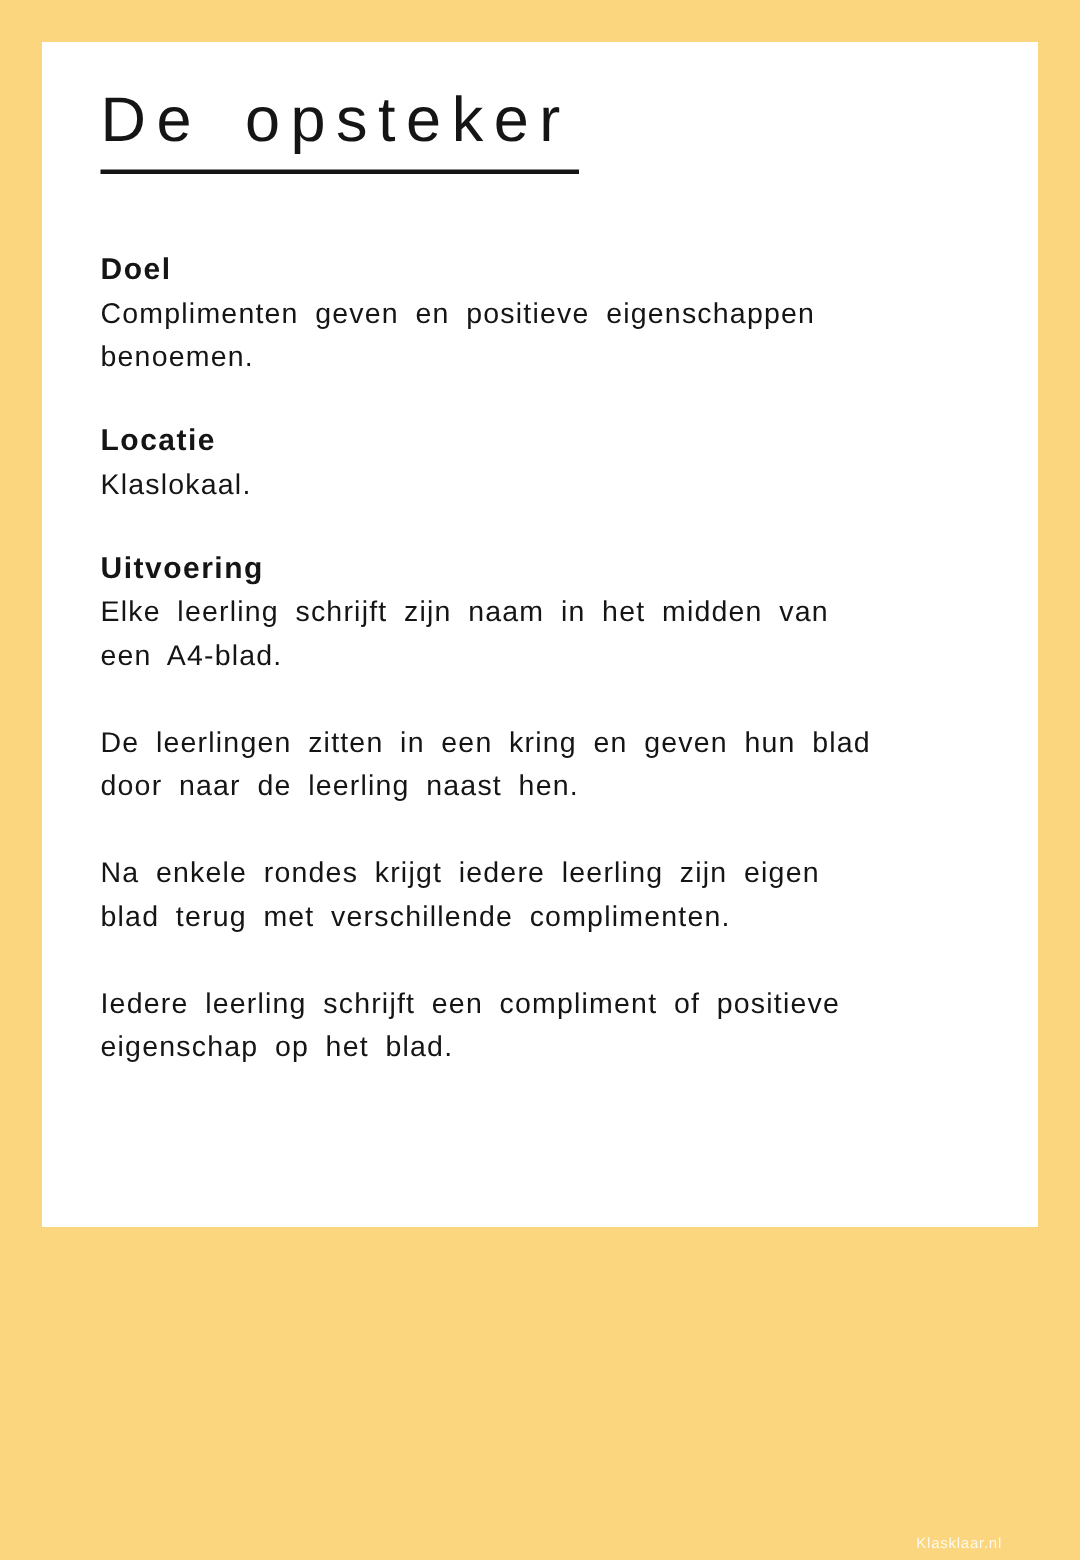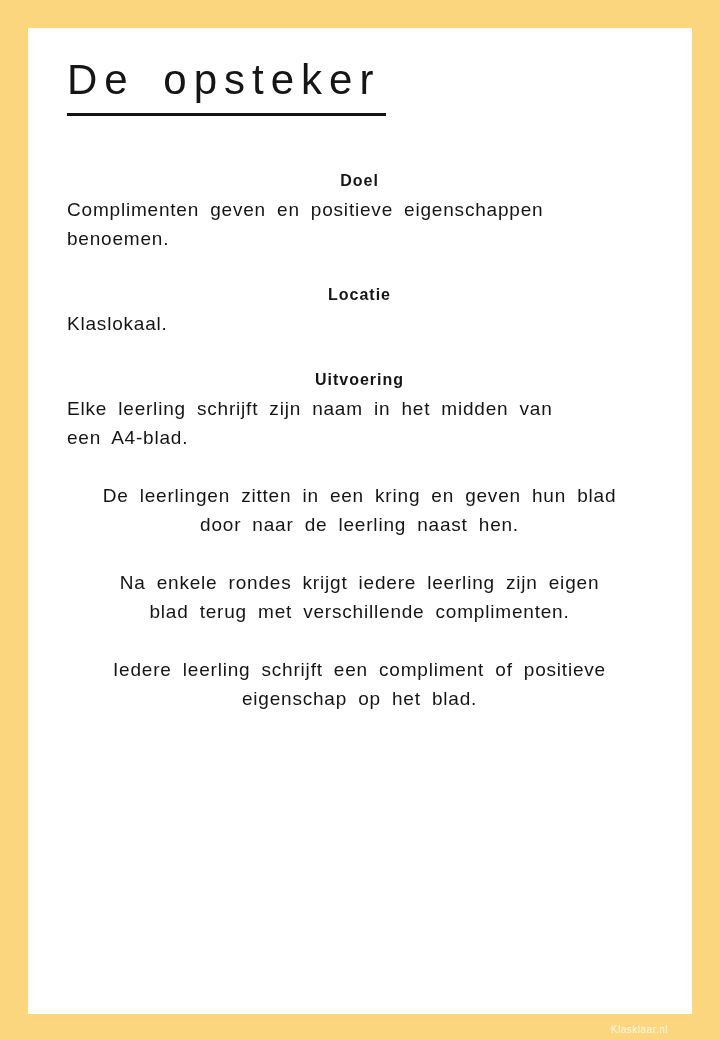--- a/index.html
+++ b/index.html
@@ -17,55 +17,54 @@
     background: var(--color-border);
     overflow: hidden;
     font-family: "Liberation Sans", sans-serif;
     color: var(--color-text);
   }
   .page {
     position: absolute;
     left: 28px;
     top: 28px;
     width: 664px;
-    height: 986px;
+    height: 790px;
     background: var(--color-page_background);
     padding: 28px 40px 0 39px;
   }
   h1.doc-title {
     display: inline-block;
     margin: 0 0 26px 0;
     font-size: 42px;
     line-height: 1.15;
     font-weight: normal;
     letter-spacing: 7px;
     word-spacing: 10px;
     padding-bottom: 9px;
     padding-right: 6px;
     border-bottom: 3px solid var(--color-text);
   }
   .section { margin-top: 27px; }
   .section:first-of-type { margin-top: 24px; }
   h2.section-heading {
     margin: 0;
-    font-size: 16px;
+    font-size: 20px;
     line-height: 29px;
     font-weight: bold;
     letter-spacing: 1px;
-    text-align: center;
   }
   p.section-paragraph {
     margin: 0;
     font-size: 19px;
     line-height: 29px;
     letter-spacing: 0.8px;
     word-spacing: 5px;
     white-space: pre-line;
   }
-  p.section-paragraph + p.section-paragraph { margin-top: 29px; text-align: center; }
+  p.section-paragraph + p.section-paragraph { margin-top: 29px; }
   .watermark {
     position: absolute;
     right: 52px;
     bottom: 5px;
     font-size: 10px;
     letter-spacing: 0.5px;
     color: var(--color-watermark_text);
     opacity: 0.85;
   }
 </style>

